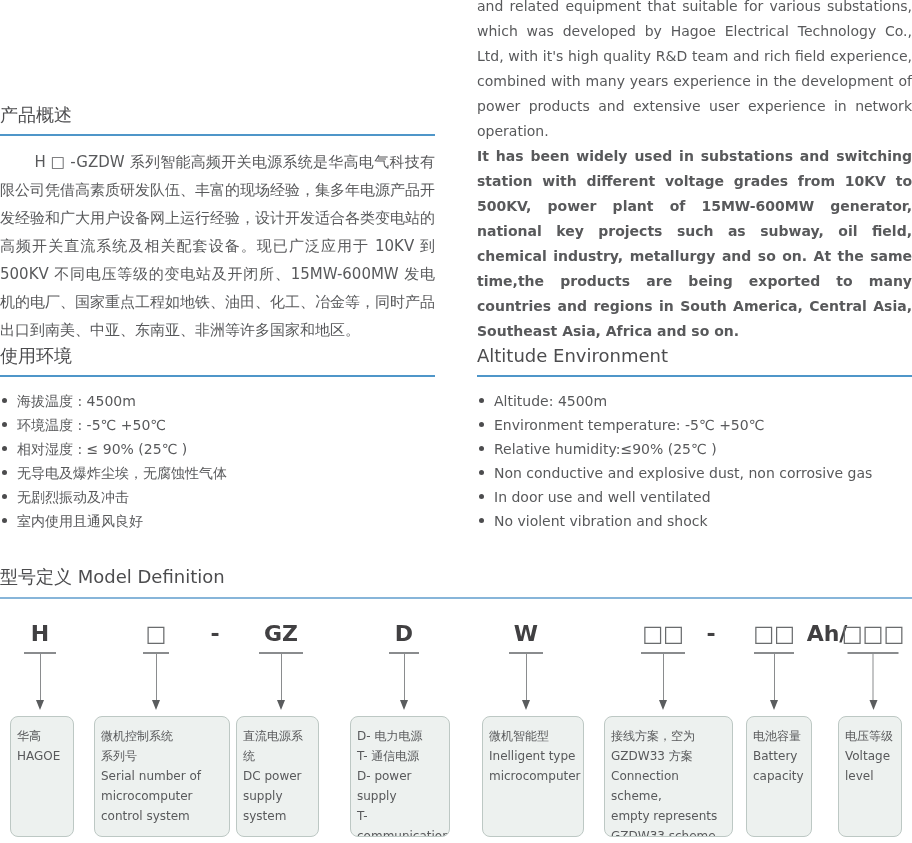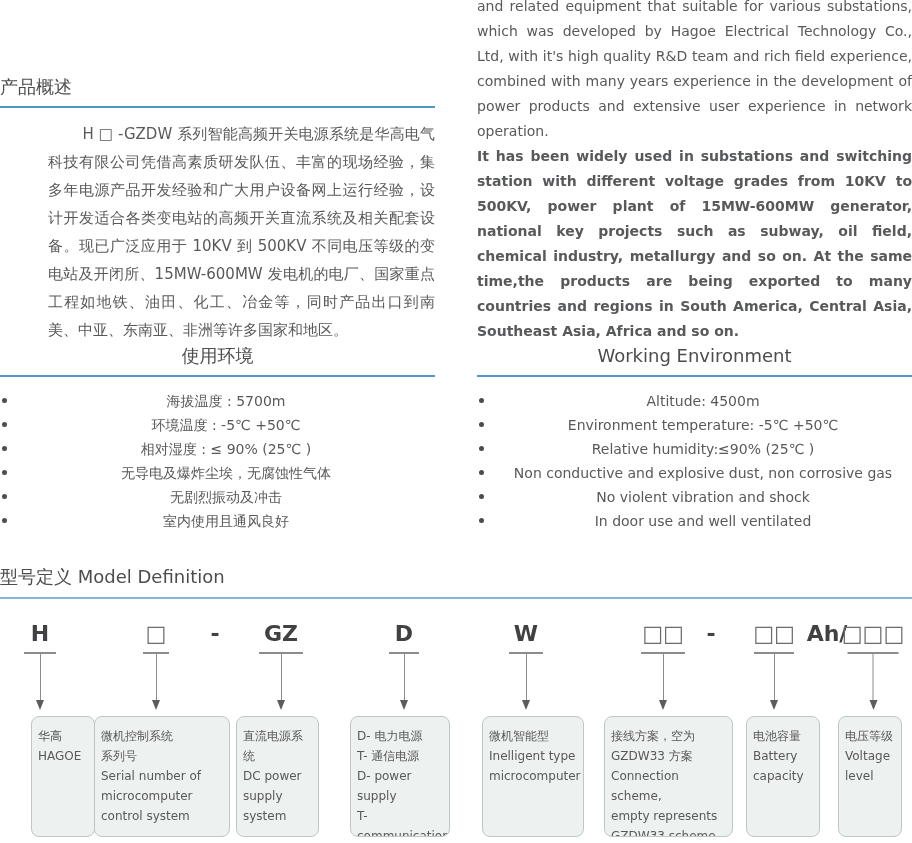--- a/index.html
+++ b/index.html
@@ -9,29 +9,29 @@
     font-family:"DejaVu Sans","Liberation Sans",sans-serif;
     color:#58595b;
   }
   .page { position:relative; width:912px; height:843px; padding-top:4px; overflow:hidden; background:#fff; }
 
   .two-col { display:flex; }
   .col-l { width:435px; }
   .gutter { width:42px; }
   .col-r { width:435px; }
   .row-top { height:340px;align-items:flex-end; }
-  .row-env { height:221px;text-align:center; }
+  .row-env { height:221px; }
 
   .sec-title { font-size:18px; font-weight:400; color:#4c4c4e; line-height:24px; white-space:nowrap; }
   .rule { height:2px; background:#4f96c9; margin-top:7px; }
   .rule-light { height:2px; background:#87b5d9; margin-top:8px; }
 
   .para { font-size:14px; line-height:25px; text-align:justify; margin-top:21px; color:#58595b; }
   .para.cn { font-size:15px; line-height:28px; margin-top:12px; }
-  .para.cn.indent { text-indent:2.3em;padding-left:48px; }
+  .para.cn.indent { text-indent:2.3em; }
   .para + .para { margin-top:0;font-weight:bold; }
 
   .env-list { list-style:none; margin-top:15px; }
   .env-list li { position:relative; padding-left:17px; font-size:14px; line-height:18px; margin-bottom:6px; }
   .env-list li::before { content:""; position:absolute; left:2px; top:6px; width:5px; height:5px; border-radius:50%; background:#4c4c4e; }
 
   .diagram { position:relative; height:222px; margin-top:22px; }
   .code { position:absolute; top:0; transform:translateX(-50%); font-size:22px; font-weight:bold;
           color:#414042; line-height:26px; white-space:nowrap; }
   .code.square { color:#6a6c6e; }
@@ -62,39 +62,39 @@
       <p class="para">The itelligent high frequency switching power supply system of H□-GZDW series is the high frequency switch DC system and related equipment that suitable for various substations, which was developed by Hagoe Electrical Technology Co., Ltd, with it's high quality R&amp;D team and rich field experience, combined with many years experience in the development of power products and extensive user experience in network operation.</p>
       <p class="para">It has been widely used in substations and switching station with different voltage grades from 10KV to 500KV, power plant of 15MW-600MW generator, national key projects such as subway, oil field, chemical industry, metallurgy and so on. At the same time,the products are being exported to many countries and regions in South America, Central Asia, Southeast Asia, Africa and so on.</p>
     </section>
   </div>
 
   <div class="two-col row-env">
     <section class="col-l">
       <h2 class="sec-title">使用环境</h2>
       <div class="rule"></div>
       <ul class="env-list">
-        <li>海拔温度 : 5700m</li>
+        <li>海拔温度 : 4500m</li>
         <li>环境温度 : -5℃ +50℃</li>
         <li>相对湿度 : ≤ 90% (25℃ )</li>
         <li>无导电及爆炸尘埃，无腐蚀性气体</li>
         <li>无剧烈振动及冲击</li>
         <li>室内使用且通风良好</li>
       </ul>
     </section>
     <div class="gutter"></div>
     <section class="col-r">
-      <h2 class="sec-title">Working Environment</h2>
+      <h2 class="sec-title">Altitude Environment</h2>
       <div class="rule"></div>
       <ul class="env-list">
         <li>Altitude: 4500m</li>
         <li>Environment temperature: -5℃ +50℃</li>
         <li>Relative humidity:≤90% (25℃ )</li>
         <li>Non conductive and explosive dust, non corrosive gas</li>
+        <li>In door use and well ventilated</li>
         <li>No violent vibration and shock</li>
-        <li>In door use and well ventilated</li>
       </ul>
     </section>
   </div>
 
   <section class="model">
     <h2 class="sec-title">型号定义 Model Definition</h2>
     <div class="rule-light"></div>
 
     <div class="diagram">
 
@@ -144,21 +144,21 @@
           <div class="bar"></div>
           <div class="stem"></div>
           <div class="arrow"></div>
         </div>
       <div class="connector" style="left:873px;width:51px">
           <div class="bar"></div>
           <div class="stem"></div>
           <div class="arrow"></div>
         </div>
 
-      <div class="dbox" style="left:31px;width:64px">
+      <div class="dbox" style="left:10px;width:64px">
           <span class="boxtext">华高
 HAGOE</span>
         </div>
       <div class="dbox" style="left:94px;width:136px">
           <span class="boxtext">微机控制系统
 系列号
 Serial number of
 microcomputer
 control system</span>
         </div>
@@ -180,21 +180,21 @@
 Inelligent type
 microcomputer</span>
         </div>
       <div class="dbox" style="left:604px;width:129px">
           <span class="boxtext">接线方案，空为
 GZDW33 方案
 Connection scheme,
 empty represents
 GZDW33 scheme</span>
         </div>
-      <div class="dbox" style="left:746px;width:74px">
+      <div class="dbox" style="left:746px;width:66px">
           <span class="boxtext">电池容量
 Battery
 capacity</span>
         </div>
       <div class="dbox" style="left:838px;width:64px">
           <span class="boxtext">电压等级
 Voltage
 level</span>
         </div>
 

